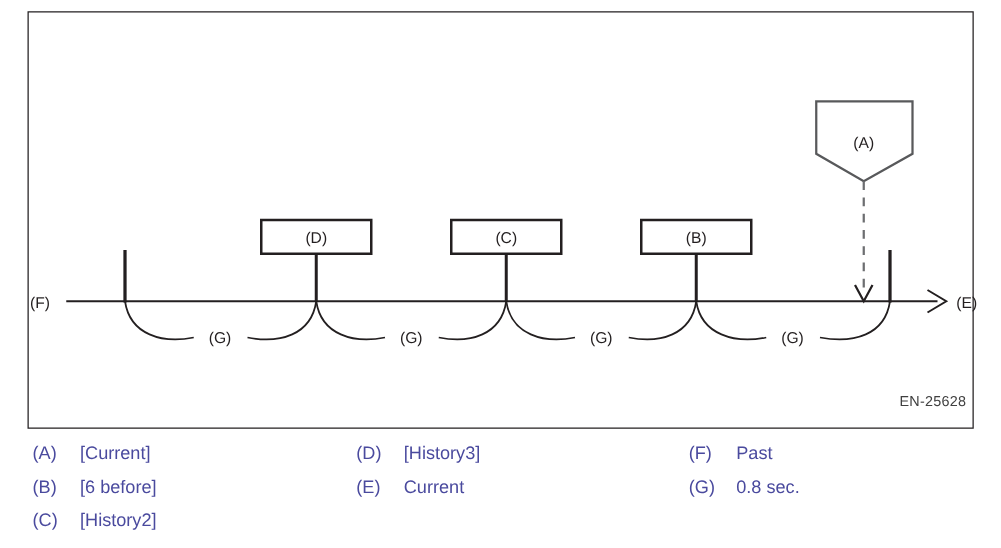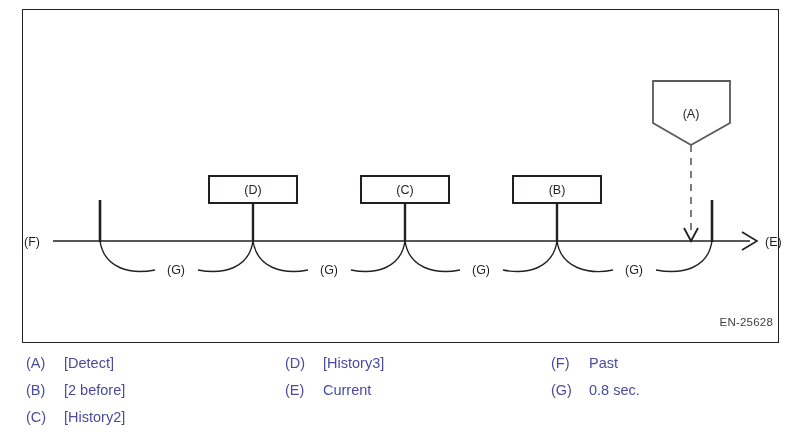--- a/index.html
+++ b/index.html
@@ -136,25 +136,25 @@
 
 </svg>
 
 <div class="diagram-id">EN-25628</div>
 
 <div id="legend">
 
   <div class="legend-col legend-col-0">
     <div class="legend-row">
       <span class="legend-key">(A)</span>
-      <span class="legend-val">[Detect]</span>
+      <span class="legend-val">[Current]</span>
     </div>
     <div class="legend-row">
       <span class="legend-key">(B)</span>
-      <span class="legend-val">[2 before]</span>
+      <span class="legend-val">[6 before]</span>
     </div>
     <div class="legend-row">
       <span class="legend-key">(C)</span>
       <span class="legend-val">[History2]</span>
     </div>
   </div>
 
   <div class="legend-col legend-col-1">
     <div class="legend-row">
       <span class="legend-key">(D)</span>

